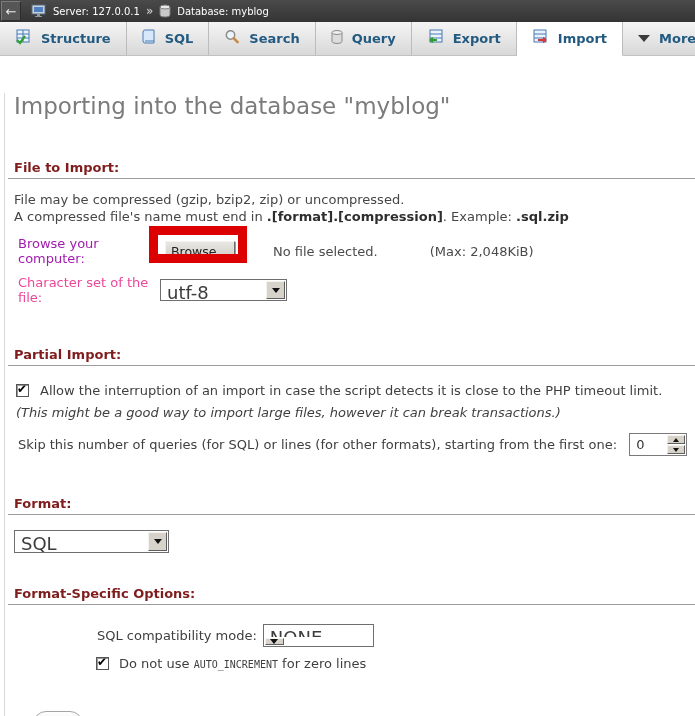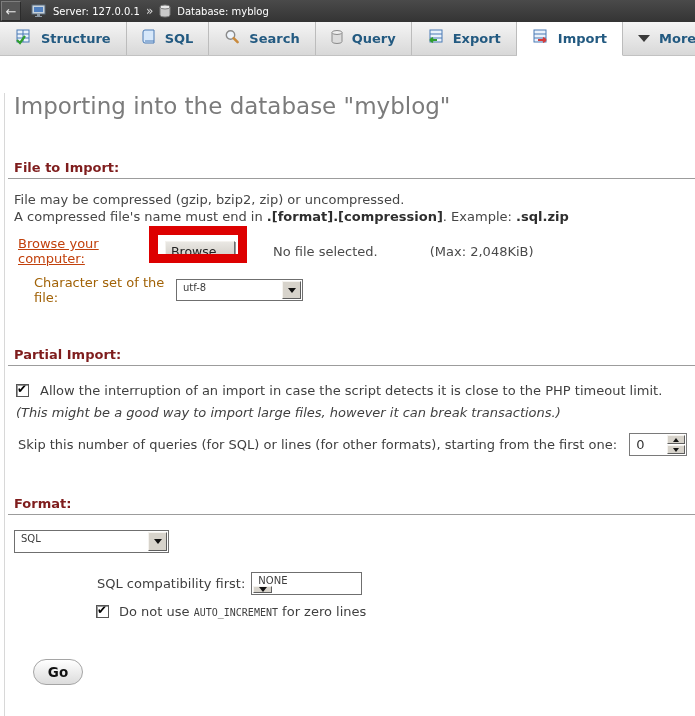--- a/index.html
+++ b/index.html
@@ -91,21 +91,21 @@
 
   .desc { margin: 12px 0 0 14px; line-height: 17px; color: #464646; }
   .desc b { color: #2e2e2e; }
 
   .browse-row {
     position: relative;
     margin: 15px 0 0 18px;
     height: 22px;
     display: flex; align-items: center;
   }
-  .browse-label { display: inline-block; width: 147px; color: #c2410c; text-decoration: underline; }
+  .browse-label { display: inline-block; width: 147px; color: #a21caf; }
   .browse-btn {
     font-family: "DejaVu Sans", "Liberation Sans", sans-serif;
     font-size: 12.5px; color: #222;
     width: 70px; height: 20px;
     background: linear-gradient(#e9e7e3, #cfcbc3);
     border: 1px solid;
     border-color: #f4f2ee #6d6d6d #6d6d6d #f4f2ee;
     box-shadow: 1px 1px 0 #9a9a9a;
     cursor: pointer;
   }
@@ -115,31 +115,31 @@
   .red-box {
     position: absolute;
     left: 131px; top: -14px;
     width: 98px; height: 37px;
     border: 9px solid #dd0000;
     pointer-events: none;
     z-index: 5;
   }
 
   .charset-row { margin: 13px 0 0 18px; display: flex; align-items: center; }
-  .charset-label { display: inline-block; width: 142px; color: #a16207; margin-left: 16px; }
+  .charset-label { display: inline-block; width: 142px; color: #ec4899; }
 
   
   .fakeselect {
     display: inline-flex; align-items: stretch;
     border: 1px solid #6f6f6f;
     background: #fff;
     height: 22px;
     cursor: pointer;
   }
-  .fakeselect .val { flex: 1; padding: 2px 6px 0 6px; font-size: 10px; color: #3c3c3c; overflow: hidden; white-space: nowrap; }
+  .fakeselect .val { flex: 1; padding: 2px 6px 0 6px; font-size: 18px; color: #3c3c3c; overflow: hidden; white-space: nowrap; }
   .fakeselect .dd-btn {
     width: 19px; margin: 1px;
     background: #d7d3cb;
     border: 1px solid;
     border-color: #f5f3ef #5e5e5e #5e5e5e #f5f3ef;
     display: flex; align-items: center; justify-content: center;
   }
   .dd-tri {
     width: 0; height: 0;
     border-left: 4px solid transparent;
@@ -369,23 +369,24 @@
   <div class="section-heading sh-format">Format:</div>
 
   <div class="fakeselect sel-format">
     <span class="val">SQL</span>
     <span class="dd-btn">
         <span class="dd-tri"></span>
       </span>
   </div>
 
   
+  <div class="section-heading sh-fso">Format-Specific Options:</div>
 
   <div class="compat-row">
-    <span>SQL compatibility first:</span>
+    <span>SQL compatibility mode:</span>
     <div class="fakeselect sel-compat">
       <span class="val">NONE</span>
       <span class="dd-btn">
           <span class="dd-tri"></span>
         </span>
     </div>
   </div>
 
   <div class="zero-row">
     <span class="cbx"><span class="mark">✔</span></span><span>Do not use </span><span class="mono">AUTO_INCREMENT</span><span> for zero lines</span>

